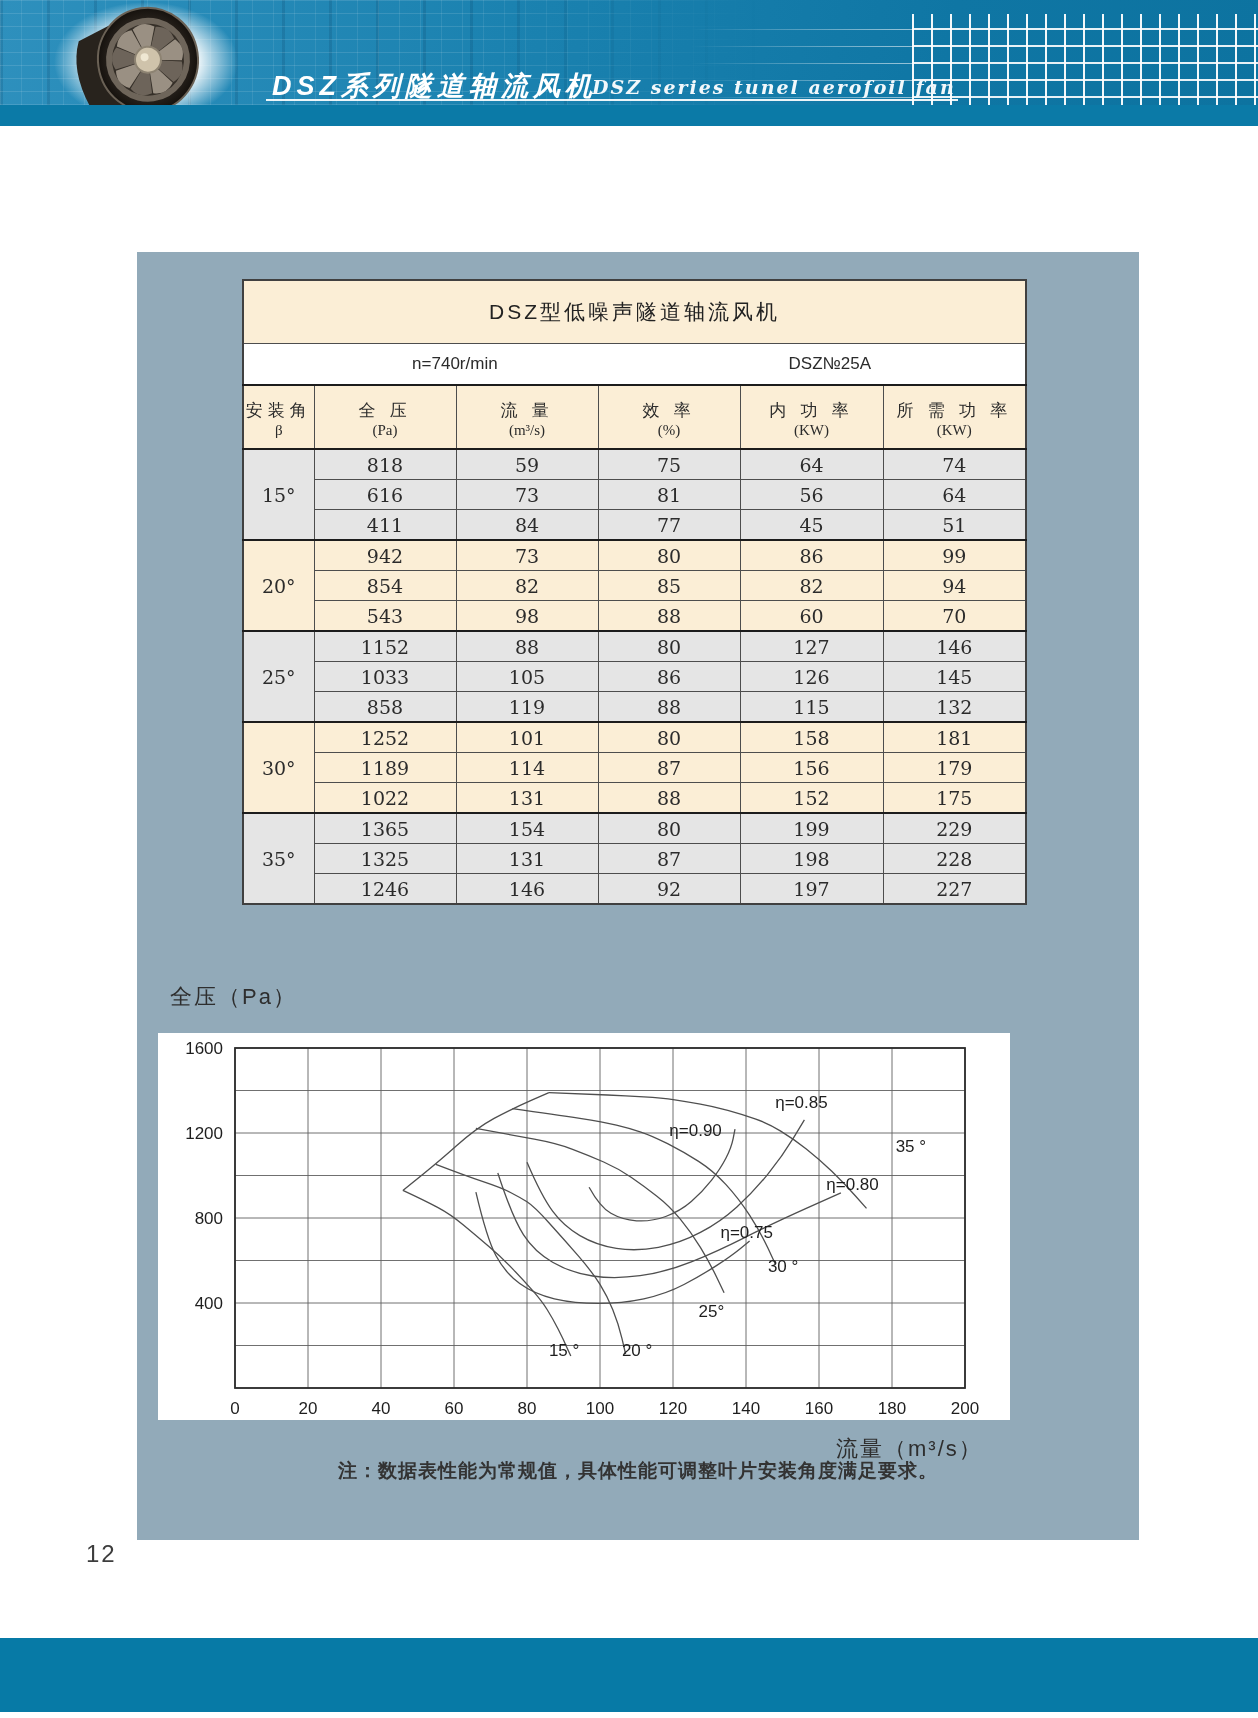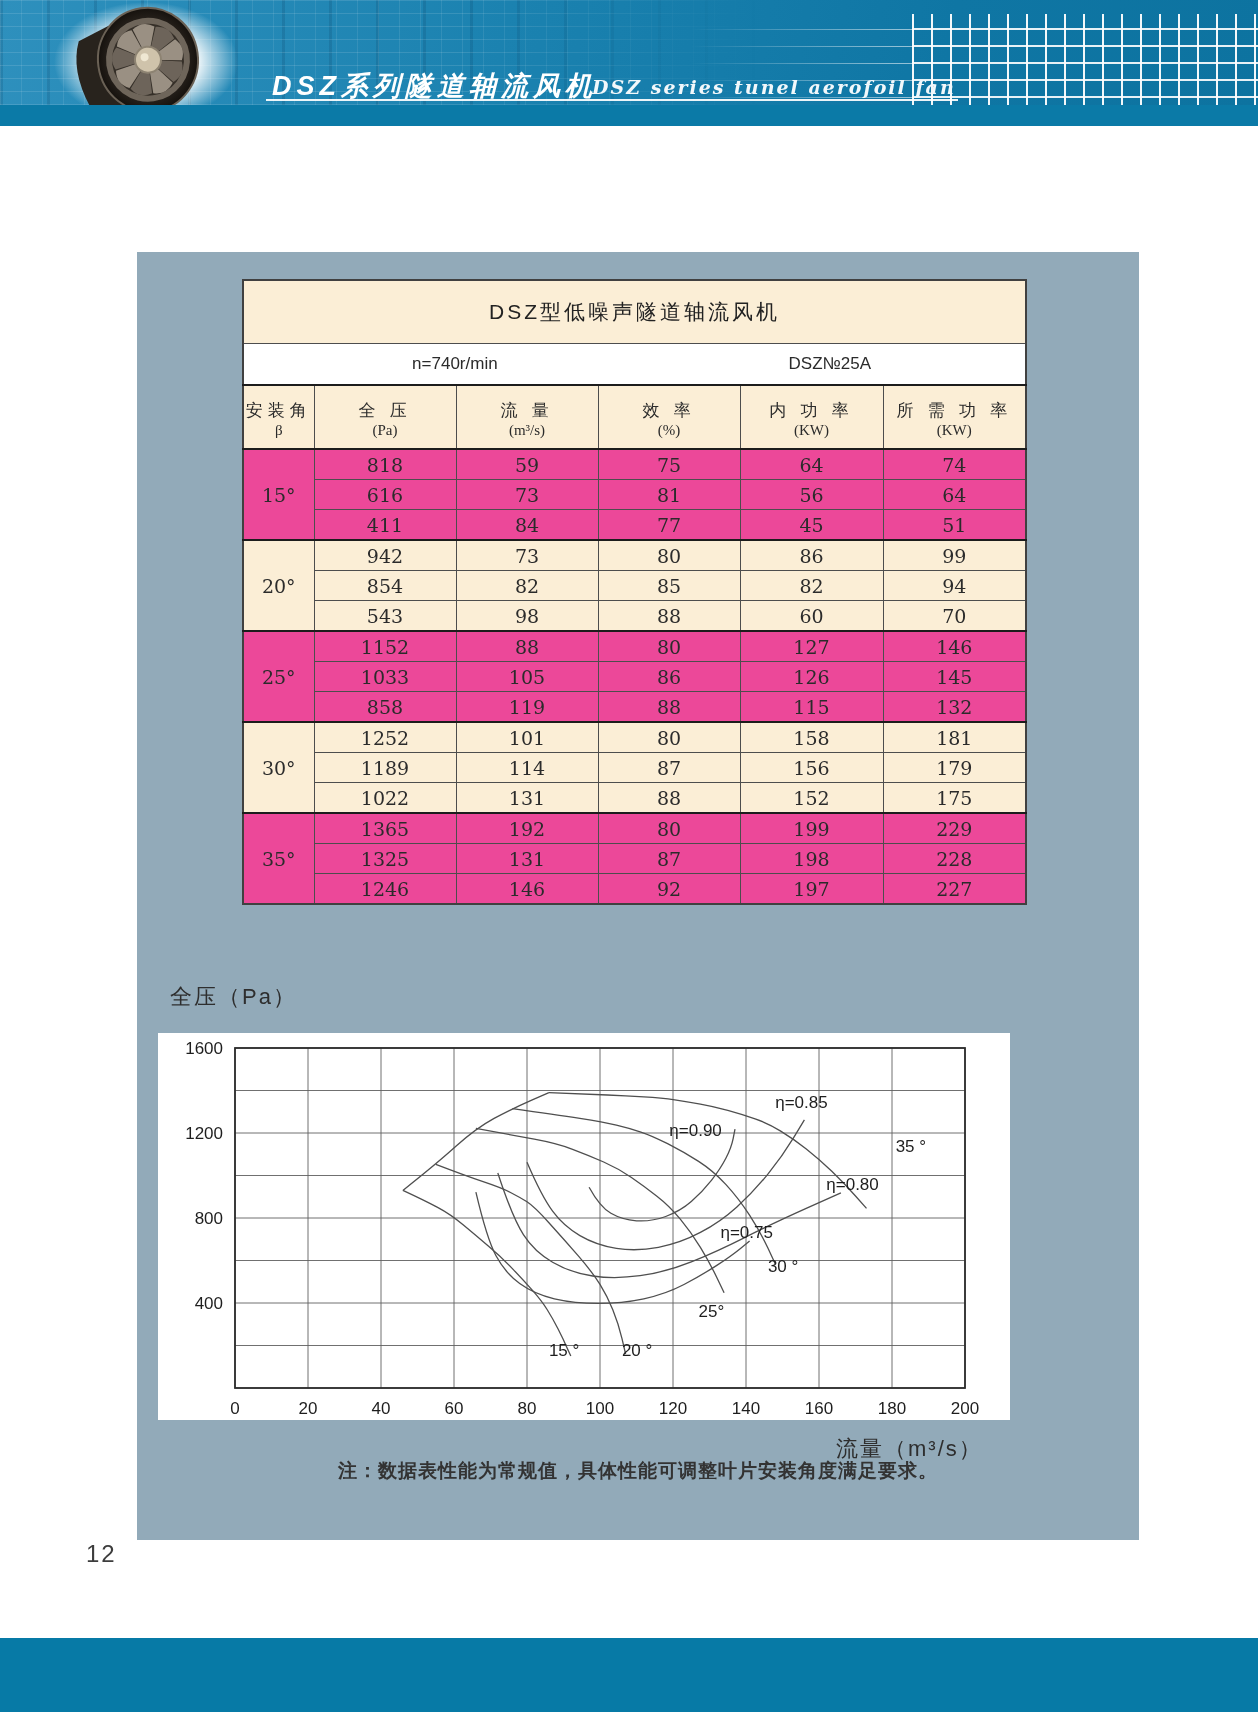--- a/index.html
+++ b/index.html
@@ -40,21 +40,21 @@
               border:2px solid #404040;table-layout:fixed;color:#2b2b2b;}
   .spec-table td,.spec-table th{border:1px solid #4d4d4d;text-align:center;padding:0;font-weight:normal;}
   .row-title td{height:62px;background:#fbeed6;font-size:21px;letter-spacing:3px;color:#222;}
   .row-sub td{height:40px;background:#ffffff;font-size:17px;position:relative;border-bottom:2px solid #1c1c1c;margin-top:28px;}
   .sub-speed{position:absolute;left:27%;top:50%;transform:translate(-50%,-50%);white-space:nowrap;}
   .sub-model{position:absolute;left:75%;top:50%;transform:translate(-50%,-50%);white-space:nowrap;}
   .row-head th{height:62px;background:#fbeed6;font-family:Liberation Serif, serif;}
   .row-head .l1{display:block;font-size:17px;letter-spacing:5px;margin-top:4px;}
   .row-head .l2{display:block;font-size:15px;letter-spacing:0;}
   .spec-table tbody td{height:29px;font-family:"DejaVu Serif",serif;font-size:19px;}
-  .g-blue td{background:#ec4899;}
+  .g-blue td{background:#e5e5e5;}
   .g-cream td{background:#fbeed6;}
   .g-first td{border-top:2px solid #1c1c1c;}
   td.angle{font-size:18px;}
 
   
   .ylab{position:absolute;left:170px;top:982px;font-size:22px;color:#2e2e2e;letter-spacing:2px;}
   .chart-panel{position:absolute;left:158px;top:1033px;width:852px;height:387px;background:#ffffff;}
   .xlab{position:absolute;left:836px;top:1434px;font-size:22px;color:#2e2e2e;letter-spacing:2px;}
   .note{position:absolute;left:137px;top:1458px;width:1002px;text-align:center;
         font-size:19px;font-weight:bold;color:#333;letter-spacing:1px;}
@@ -243,21 +243,21 @@
           <tr class="g-cream">
             <td>1022</td>
             <td>131</td>
             <td>88</td>
             <td>152</td>
             <td>175</td>
           </tr>
           <tr class="g-blue g-first">
             <td rowspan="3" class="angle">35°</td>
             <td>1365</td>
-            <td>192</td>
+            <td>154</td>
             <td>80</td>
             <td>199</td>
             <td>229</td>
           </tr>
           <tr class="g-blue">
             <td>1325</td>
             <td>131</td>
             <td>87</td>
             <td>198</td>
             <td>228</td>

